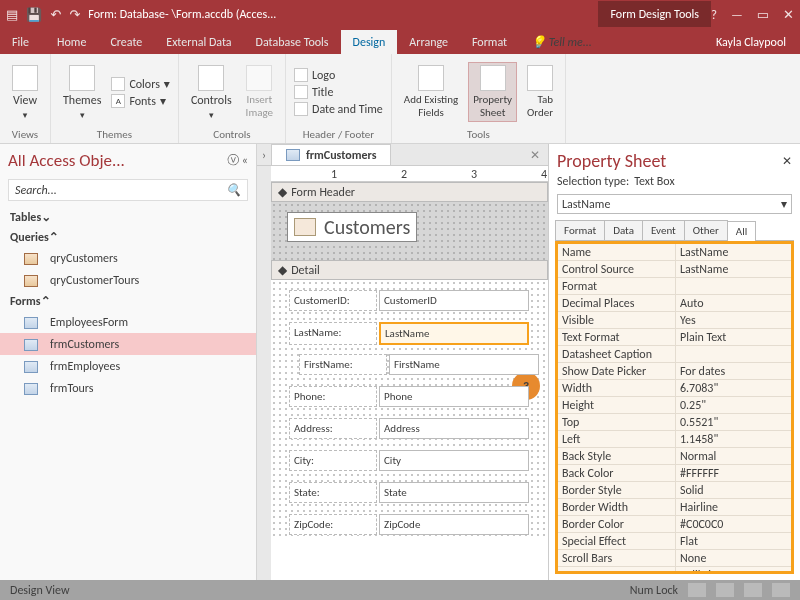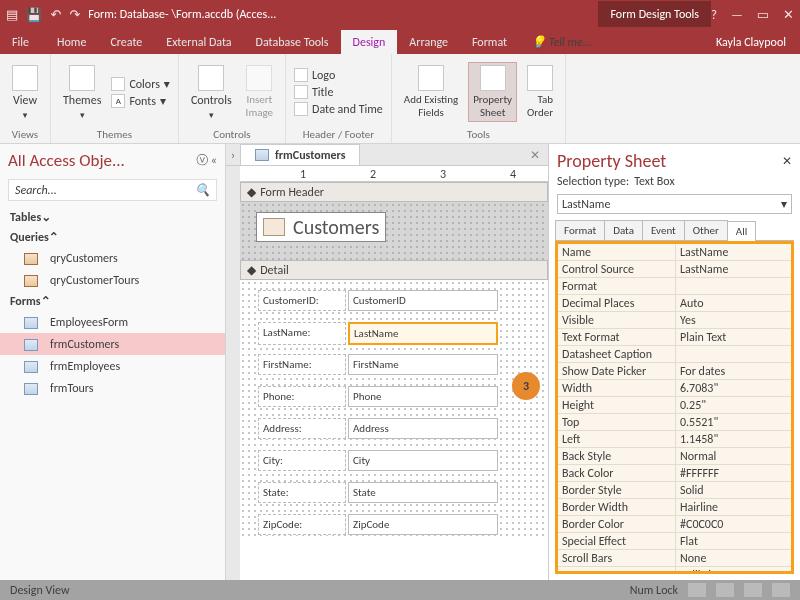--- a/index.html
+++ b/index.html
@@ -5,36 +5,36 @@
 *{box-sizing:border-box;margin:0;padding:0;font-family:"Segoe UI",Calibri,Arial,sans-serif;font-size:12px;color:#404040}
 body{width:800px;height:600px;background:#f3f3f3;overflow:hidden;position:relative}
 .titlebar{height:28px;background:#a4373a;display:flex;align-items:center;color:#fff;padding:0 6px}
 .titlebar .left{display:flex;gap:8px;align-items:center}
 .titlebar .ti{color:#fff;opacity:.85;font-size:13px}
 .titlebar .ttl{flex:1;text-align:left;color:#fff;font-size:12px;padding-left:8px;overflow:hidden;white-space:nowrap}
 .titlebar .tools-label{background:#7a2a2b;color:#fff;padding:6px 12px}
 .titlebar .right{display:flex;gap:14px;margin-left:auto}
 .menubar{height:26px;background:#a4373a;display:flex;align-items:flex-end}
 .menubar .tab{color:#e5e5e5;padding:5px 12px;font-size:12px;cursor:pointer}
-.menubar .tab.active{background:#f3f3f3;color:#a21caf}
+.menubar .tab.active{background:#f3f3f3;color:#0369a1}
 .menubar .tab.file{padding-right:16px}
 .menubar .tellme{color:#f5c9ca;font-style:italic}
 .menubar .user{margin-left:auto;color:#fff;padding:5px 14px}
 .ribbon{height:90px;background:#f3f3f3;border-bottom:1px solid #d4d4d4;display:flex}
 .group{border-right:1px solid #e0e0e0;padding:4px 8px 2px;display:flex;flex-direction:column;align-items:center;justify-content:space-between}
 .group .body{display:flex;align-items:center;gap:6px;flex:1}
 .group .lbl{color:#6d6d6d;font-size:11px;padding-top:2px}
 .bigbtn{display:flex;flex-direction:column;align-items:center;gap:2px;padding:2px 4px;cursor:pointer}
 .bigbtn .ic{width:26px;height:26px;border:1px solid #c8c8c8;background:#fff}
 .bigbtn.active{background:#e0d5d5;border:1px solid #d4a5a6}
 .stack{display:flex;flex-direction:column;gap:3px}
 .stack .row{display:flex;align-items:center;gap:4px;cursor:pointer}
 .smic{width:14px;height:14px;border:1px solid #c8c8c8;background:#fff;display:inline-block}
 .workspace{display:flex;height:436px}
-.navpane{width:226px;background:#f9f9f9;border-right:1px solid #d4d4d4;display:flex;flex-direction:column}
+.navpane{width:257px;background:#f9f9f9;border-right:1px solid #d4d4d4;display:flex;flex-direction:column}
 .navhdr{display:flex;align-items:center;padding:6px 8px}
 .navhdr .txt{color:#a4373a;font-size:17px;flex:1;overflow:hidden;white-space:nowrap;text-overflow:ellipsis}
 .navhdr .dd{color:#666;cursor:pointer}
 .navsearch{margin:2px 8px 6px;border:1px solid #ddd;background:#fff;padding:3px 6px;color:#888;font-style:italic;display:flex;align-items:center;justify-content:space-between}
 .navgrp{padding:3px 10px;font-weight:600;color:#3b3b3b;display:flex;justify-content:flex-start;cursor:pointer}
 .navitm{padding:4px 10px 4px 24px;display:flex;align-items:flex-end;gap:12px;cursor:pointer}
 .navitm.sel{background:#f7c9ca;color:#5a1c1d}
 .navic{width:14px;height:12px;border:1px solid #a36c45;background:linear-gradient(#f7e2c9,#e8c99d)}
 .navic.form{border-color:#7a9abf;background:linear-gradient(#e0eaf5,#c3d4e8)}
 .canvaswrap{flex:1;background:#e8e8e8;position:relative;display:flex;flex-direction:column}
@@ -272,21 +272,21 @@
             <span>3</span>
           </div>
       <div class="fld" style="left: 18px; top: 10px;">
             <div class="lab">CustomerID:</div>
             <div class="ctl">CustomerID</div>
           </div>
           <div class="fld sel" style="left: 18px; top: 42px;">
             <div class="lab">LastName:</div>
             <div class="ctl">LastName</div>
           </div>
-          <div class="fld" style="left: 18px; top: 74px;">
+          <div class="fld" style="left: 28px; top: 74px;">
             <div class="lab">FirstName:</div>
             <div class="ctl">FirstName</div>
           </div>
           <div class="fld" style="left: 18px; top: 106px;">
             <div class="lab">Phone:</div>
             <div class="ctl">Phone</div>
           </div>
           <div class="fld" style="left: 18px; top: 138px;">
             <div class="lab">Address:</div>
             <div class="ctl">Address</div>

